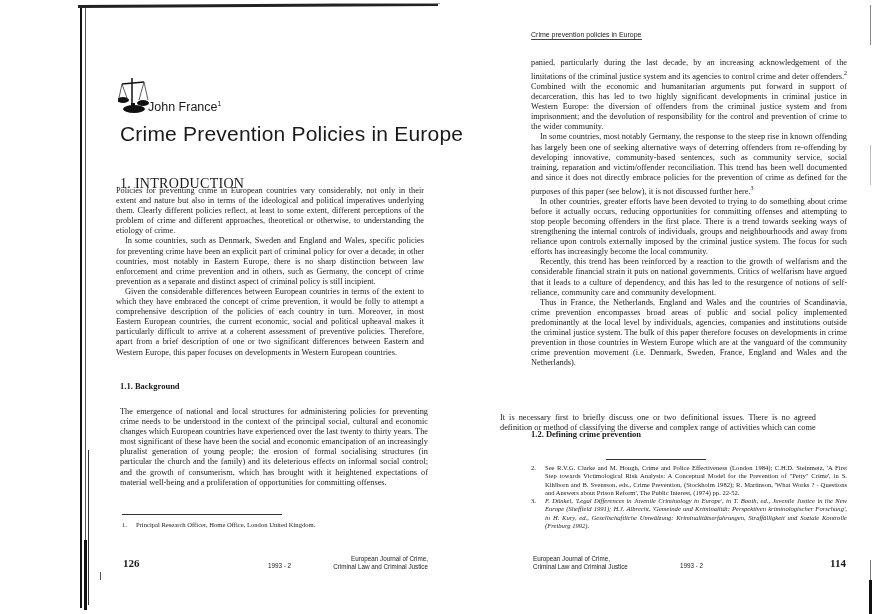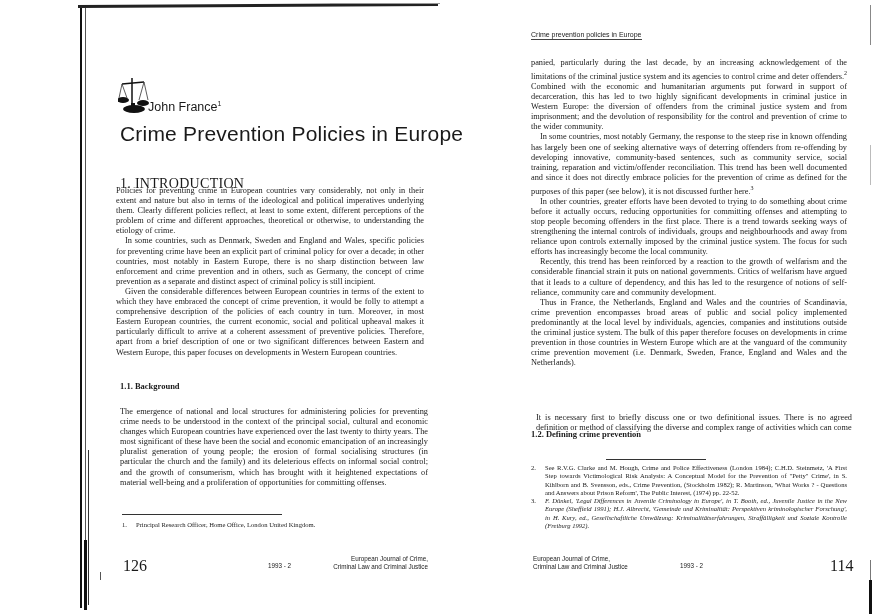--- a/index.html
+++ b/index.html
@@ -16,21 +16,21 @@
   .sanshead { font-family:"Liberation Sans", "DejaVu Sans", sans-serif; }
   .author { left:148px; top:100px; font-size:12.5px; }
   .author sup { font-size:7px; }
   .title { left:120px; top:122px; font-size:21px; letter-spacing:0.2px; }
   .section { font-size:14px; letter-spacing:0.3px;margin-top:10px; }
   .subsec { font-size:8.5px; font-weight:bold; }
   .fn { font-size:6.6px; line-height:8.3px; }
   .fn-row { display:flex; }
   .fn-num { width:14px; flex:none; }
   .fn-text { flex:1; text-align:justify; }
-  .pagenum { font-size:16px; }
+  .pagenum { font-size:11px;font-weight:bold; }
   .journal { font-family:"Liberation Sans", "DejaVu Sans", sans-serif; font-size:6.3px; line-height:7.6px; }
   .year { font-family:"Liberation Sans", "DejaVu Sans", sans-serif; font-size:6.3px; }
   .running-head { font-family:"Liberation Sans", "DejaVu Sans", sans-serif; font-size:7px; border-bottom:1px solid #444; padding-bottom:1px; }
   .rule { height:1px; background:#333; }
 </style>
 </head>
 <body>
 
 <div class="abs edge-top"></div>
 <div class="abs edge-top2"></div>
@@ -94,21 +94,21 @@
 
 <div class="abs p-body" style="left:531px;top:58px;width:316px;">
   <p><span>panied, particularly during the last decade, by an increasing acknowledgement of the limitations of the criminal justice system and its agencies to control crime and deter offenders.</span><sup style="font-size:6px;">2</sup><span> Combined with the economic and humanitarian arguments put forward in support of decarceration, this has led to two highly significant developments in criminal justice in Western Europe: the diversion of offenders from the criminal justice system and from imprisonment; and the devolution of responsibility for the control and prevention of crime to the wider community.</span></p>
   <p class="ind"><span>In some countries, most notably Germany, the response to the steep rise in known offending has largely been one of seeking alternative ways of deterring offenders from re-offending by developing innovative, community-based sentences, such as community service, social training, reparation and victim/offender reconciliation. This trend has been well documented and since it does not directly embrace policies for the prevention of crime as defined for the purposes of this paper (see below), it is not discussed further here.</span><sup style="font-size:6px;">3</sup></p>
   <p class="ind">In other countries, greater efforts have been devoted to trying to do something about crime before it actually occurs, reducing opportunities for committing offenses and attempting to stop people becoming offenders in the first place. There is a trend towards seeking ways of strengthening the internal controls of individuals, groups and neighbourhoods and away from reliance upon controls externally imposed by the criminal justice system. The focus for such efforts has increasingly become the local community.</p>
   <p class="ind">Recently, this trend has been reinforced by a reaction to the growth of welfarism and the considerable financial strain it puts on national governments. Critics of welfarism have argued that it leads to a culture of dependency, and this has led to the resurgence of notions of self-reliance, community care and community development.</p>
   <p class="ind">Thus in France, the Netherlands, England and Wales and the countries of Scandinavia, crime prevention encompasses broad areas of public and social policy implemented predominantly at the local level by individuals, agencies, companies and institutions outside the criminal justice system. The bulk of this paper therefore focuses on developments in crime prevention in those countries in Western Europe which are at the vanguard of the community crime prevention movement (i.e. Denmark, Sweden, France, England and Wales and the Netherlands).</p>
 </div>
 
 <div class="abs subsec" style="left:531px;top:393px;margin-top:36px;">1.2. Defining crime prevention</div>
-<div class="abs p-body" style="left:500px;top:413px;width:316px;margin-left:36px;">
+<div class="abs p-body" style="left:500px;top:413px;width:316px;">
   <p>It is necessary first to briefly discuss one or two definitional issues. There is no agreed definition or method of classifying the diverse and complex range of activities which can come</p>
 </div>
 
 <div class="abs rule" style="left:606px;top:459px;width:100px;"></div>
 <div class="abs fn" style="left:531px;top:464px;width:316px;">
   <div class="fn-row">
     <span class="fn-num">2.</span>
     <span class="fn-text">See R.V.G. Clarke and M. Hough, Crime and Police Effectiveness (London 1984); C.H.D. Steinmetz, 'A First Step towards Victimological Risk Analysis: A Conceptual Model for the Prevention of "Petty" Crime', in S. Kihlborn and B. Svensson, eds., Crime Prevention, (Stockholm 1982); R. Martinson, 'What Works ? - Questions and Answers about Prison Reform', The Public Interest, (1974) pp. 22-52.</span>
   </div>
   <div class="fn-row">

